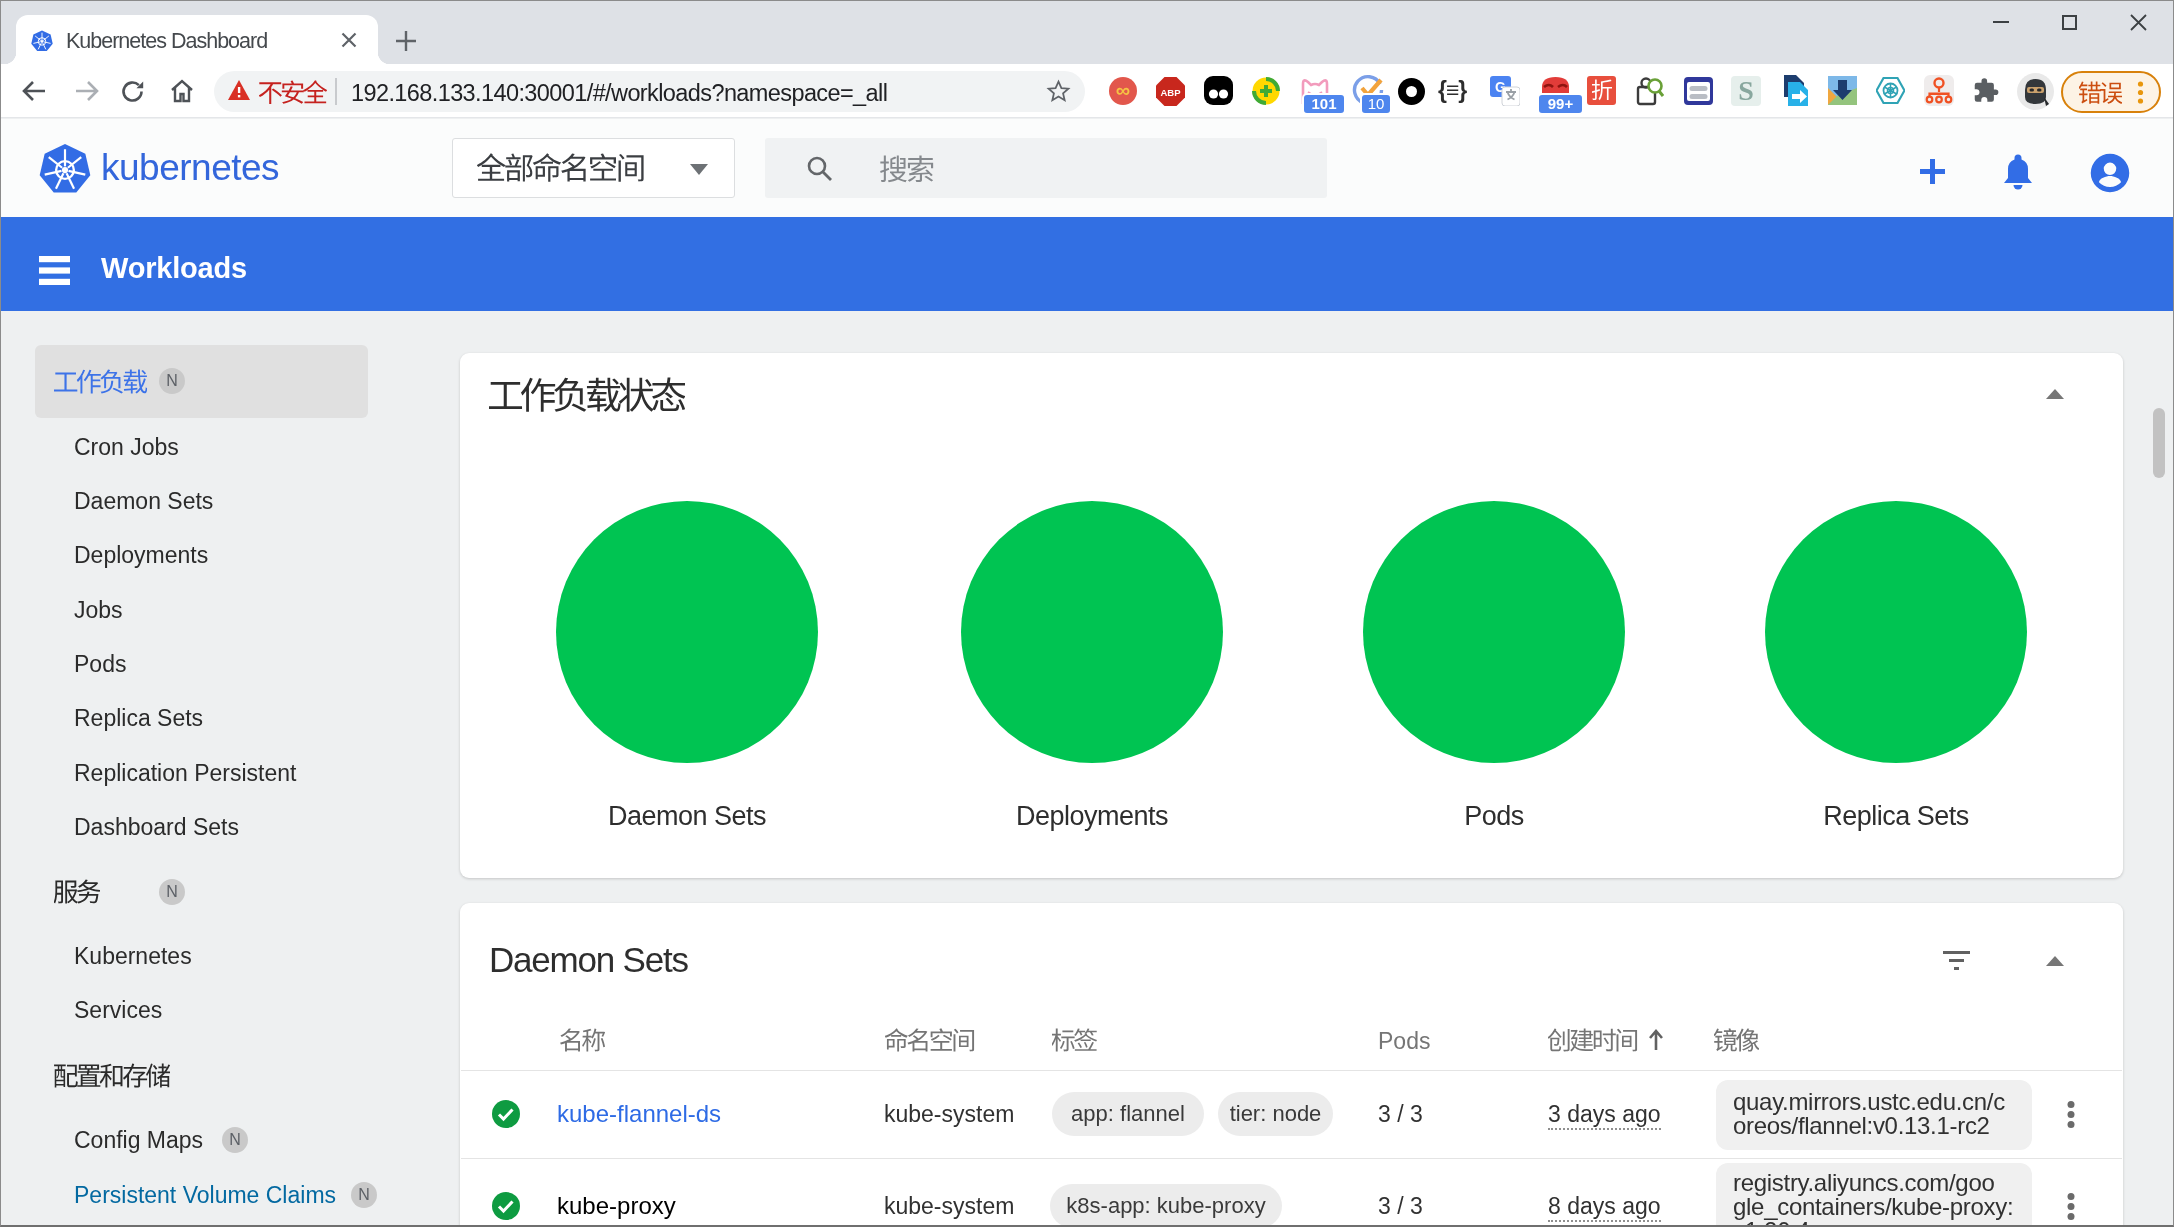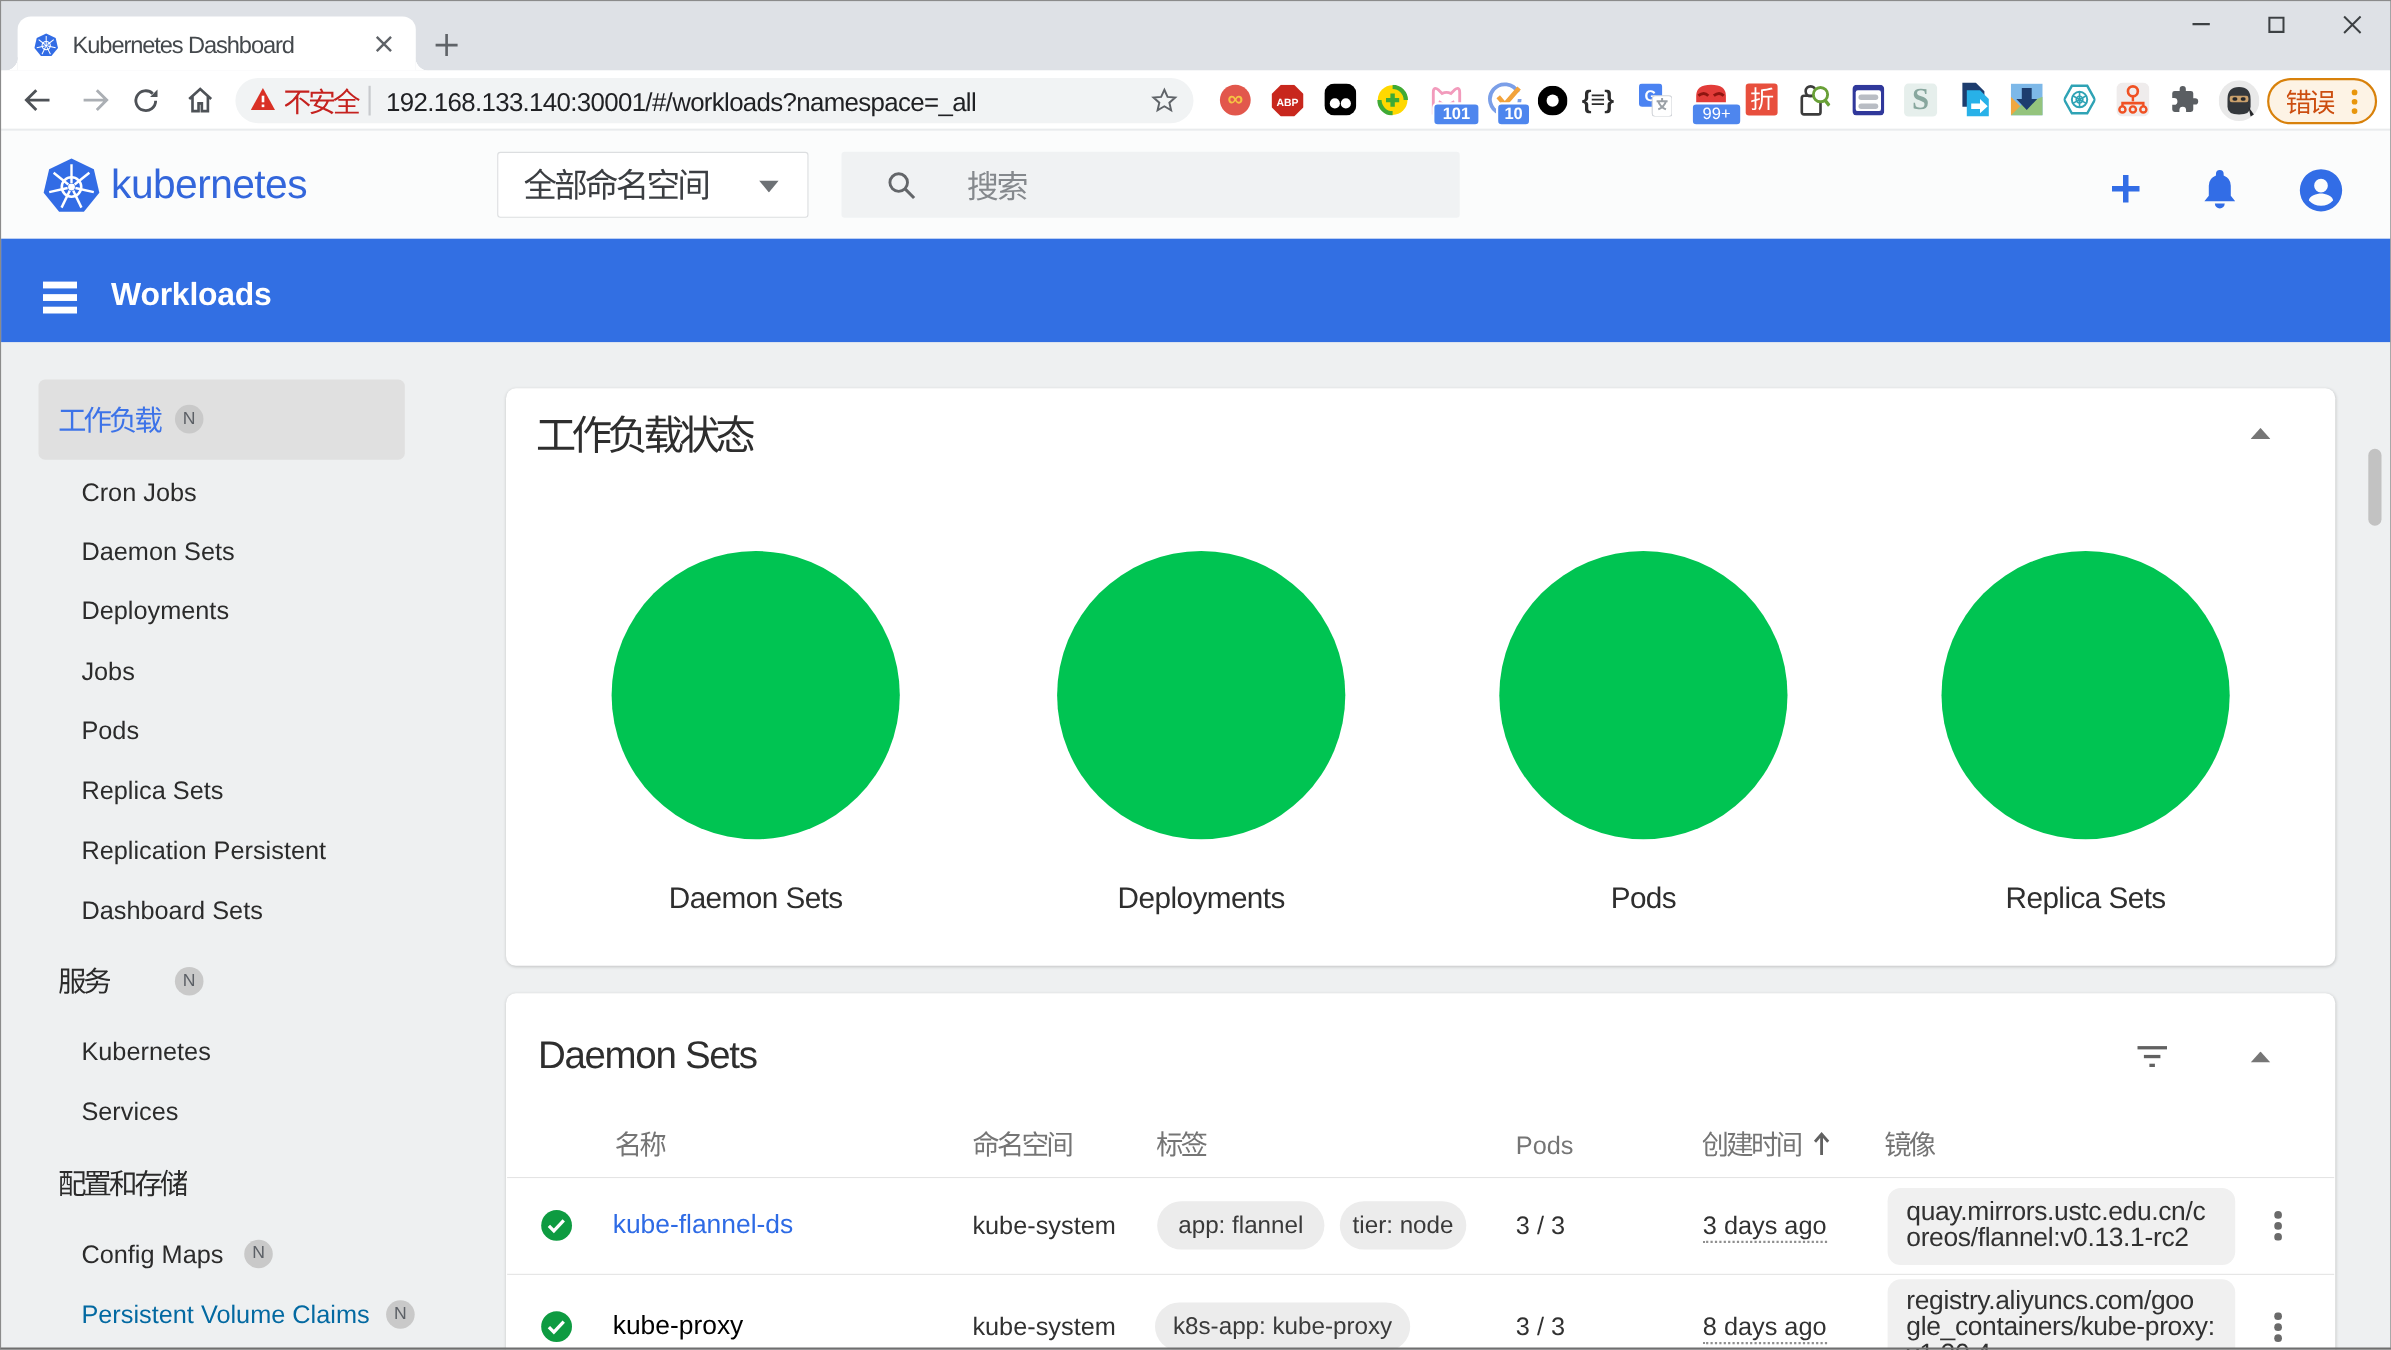--- a/index.html
+++ b/index.html
@@ -93,37 +93,37 @@
   </svg>
 <svg class="ab" style="left:1300px;top:76px" width="30" height="30" viewBox="0 0 30 30">
 <path d="M3 28 L3 8 Q3 2 8 6 L11 9 Q15 7 19 9 L22 6 Q27 2 27 8 L27 28" fill="#fff" stroke="#f29bbc" stroke-width="2.6"></path>
 <path d="M8 16l4 2.5M22 16l-4 2.5" stroke="#f29bbc" stroke-width="2"></path>
   </svg>
 <div style="position:absolute;left:1302px;top:93px;width:44px;height:22px;background:#4e86ee;border:2px solid #fff;border-radius:5px;color:#fff;font-size:15px;font-weight:bold;text-align:center;line-height:18px">101</div>
 <svg class="ab" style="left:1352px;top:74px" width="32" height="32" viewBox="0 0 32 32">
 <path d="M28 10 A13.5 13.5 0 1 0 29.5 16" stroke="#7b9fe8" stroke-width="3.4" fill="none"></path>
 <path d="M10 14l6 7L29 6" stroke="#f2a33c" stroke-width="4.2" fill="none"></path>
   </svg>
-<div style="position:absolute;left:1360px;top:93px;width:32px;height:22px;background:#4e86ee;border:2px solid #fff;border-radius:5px;color:#fff;font-size:15px;font-weight:bold;text-align:center;line-height:18px">10</div>
+<div style="position:absolute;left:1360px;top:93px;width:32px;height:22px;background:#4e86ee;border:2px solid #fff;border-radius:5px;color:#fff;font-size:15px;font-weight:normal;text-align:center;line-height:18px">10</div>
 <svg class="ab" style="left:1398px;top:78px" width="27" height="27" viewBox="0 0 27 27">
 <circle cx="13.5" cy="13.5" r="13.5" fill="#000"></circle>
     <circle cx="13.5" cy="13.5" r="5.5" fill="#fff"></circle>
   </svg>
 <div style="position:absolute;left:1438px;top:77px;width:40px;height:28px;font-size:23px;color:#2d2d2d;font-weight:bold;letter-spacing:-1px">{≡}</div>
 <svg class="ab" style="left:1490px;top:76px" width="30" height="30" viewBox="0 0 30 30">
 <rect x="0" y="0" width="21" height="21" rx="3" fill="#4b83f2"></rect>
 <text x="10.5" y="16" font-size="14" fill="#fff" text-anchor="middle" font-family="Liberation Sans" font-weight="bold">G</text>
 <rect x="12" y="11" width="18" height="19" rx="3" fill="#fff" stroke="#d0d3d8" stroke-width="1"></rect>
 <path d="M16 16h10M21 13v3M17.5 16q1.5 5 7 7.5M24.5 16q-1.5 5-7 7.5" stroke="#9aa0a6" stroke-width="1.8" fill="none"></path>
   </svg>
 <svg class="ab" style="left:1540px;top:75px" width="31" height="26" viewBox="0 0 31 26">
 <path d="M2 12 Q2 2 15.5 2 Q29 2 29 12 L29 22 Q22 26 15.5 26 Q9 26 2 22 Z" fill="#e23c39"></path>
 <path d="M4 12 Q9 8 13 12 M18 12 Q23 8 27 12" stroke="#8f1510" stroke-width="2.6" fill="none"></path>
   </svg>
-<div style="position:absolute;left:1537px;top:93px;width:47px;height:22px;background:#4e86ee;border:2px solid #fff;border-radius:5px;color:#fff;font-size:15px;font-weight:normal;text-align:center;line-height:18px">99+</div>
+<div style="position:absolute;left:1537px;top:93px;width:47px;height:22px;background:#4e86ee;border:2px solid #fff;border-radius:5px;color:#fff;font-size:15px;font-weight:bold;text-align:center;line-height:18px">99+</div>
 <div style="position:absolute;left:1587px;top:76px;width:29px;height:29px;background:#e84f3d;border-radius:3px;display:flex;align-items:center;justify-content:center">
     <svg width="20" height="24" viewBox="0 0 20 24" style="display:block">
       <path transform="translate(0,19.4)" d="M8.9604 -16.9726V-9.831C8.9604 -6.2828 8.6892 -2.5538 6.4518 0.6554C6.9038 0.9491999999999999 7.4914000000000005 1.4012 7.8078 1.7628C10.2486 -1.7175999999999998 10.6328 -5.6952 10.6328 -9.8536H14.904200000000001V1.6723999999999999H16.5766V-9.8536H20.396V-11.4582H10.6328V-15.706999999999999C13.729000000000001 -16.0912 17.186799999999998 -16.6562 19.559800000000003 -17.3568L18.520200000000003 -18.8032C16.215000000000003 -18.057399999999998 12.2826 -17.3794 8.9604 -16.9726ZM3.0618000000000007 -18.983999999999998V-14.4188H-0.12479999999999891V-12.8142H3.0618000000000007V-7.9552L-0.44119999999999904 -7.005999999999999L0.05600000000000094 -5.356199999999999L3.0618000000000007 -6.260199999999999V-0.2712C3.0618000000000007 0.0226 2.9262000000000006 0.11299999999999999 2.632400000000001 0.1356C2.338600000000001 0.1356 1.389400000000001 0.15819999999999998 0.37240000000000095 0.11299999999999999C0.5984000000000009 0.5424 0.8244000000000011 1.2429999999999999 0.8922000000000008 1.6949999999999998C2.406400000000001 1.6949999999999998 3.3104000000000005 1.6498 3.9206000000000003 1.3785999999999998C4.5082 1.1074 4.711600000000001 0.6554 4.711600000000001 -0.2938V-6.7574L7.9208 -7.7292L7.694800000000001 -9.3112L4.711600000000001 -8.4298V-12.8142H7.762600000000001V-14.4188H4.711600000000001V-18.983999999999998Z" fill="#ffffff"></path>
     </svg>
   </div>
 <svg class="ab" style="left:1635px;top:75px" width="29" height="31" viewBox="0 0 29 31">
 <rect x="3" y="12" width="17" height="17" rx="2" fill="none" stroke="#3c3c3c" stroke-width="2.4"></rect>
 <circle cx="11" cy="8" r="4.5" fill="none" stroke="#3c3c3c" stroke-width="2.4"></circle>
 <circle cx="20" cy="11" r="6.5" fill="#fff" stroke="#69a037" stroke-width="2.6"></circle>
 <path d="M24 16l4 5" stroke="#69a037" stroke-width="3"></path>

